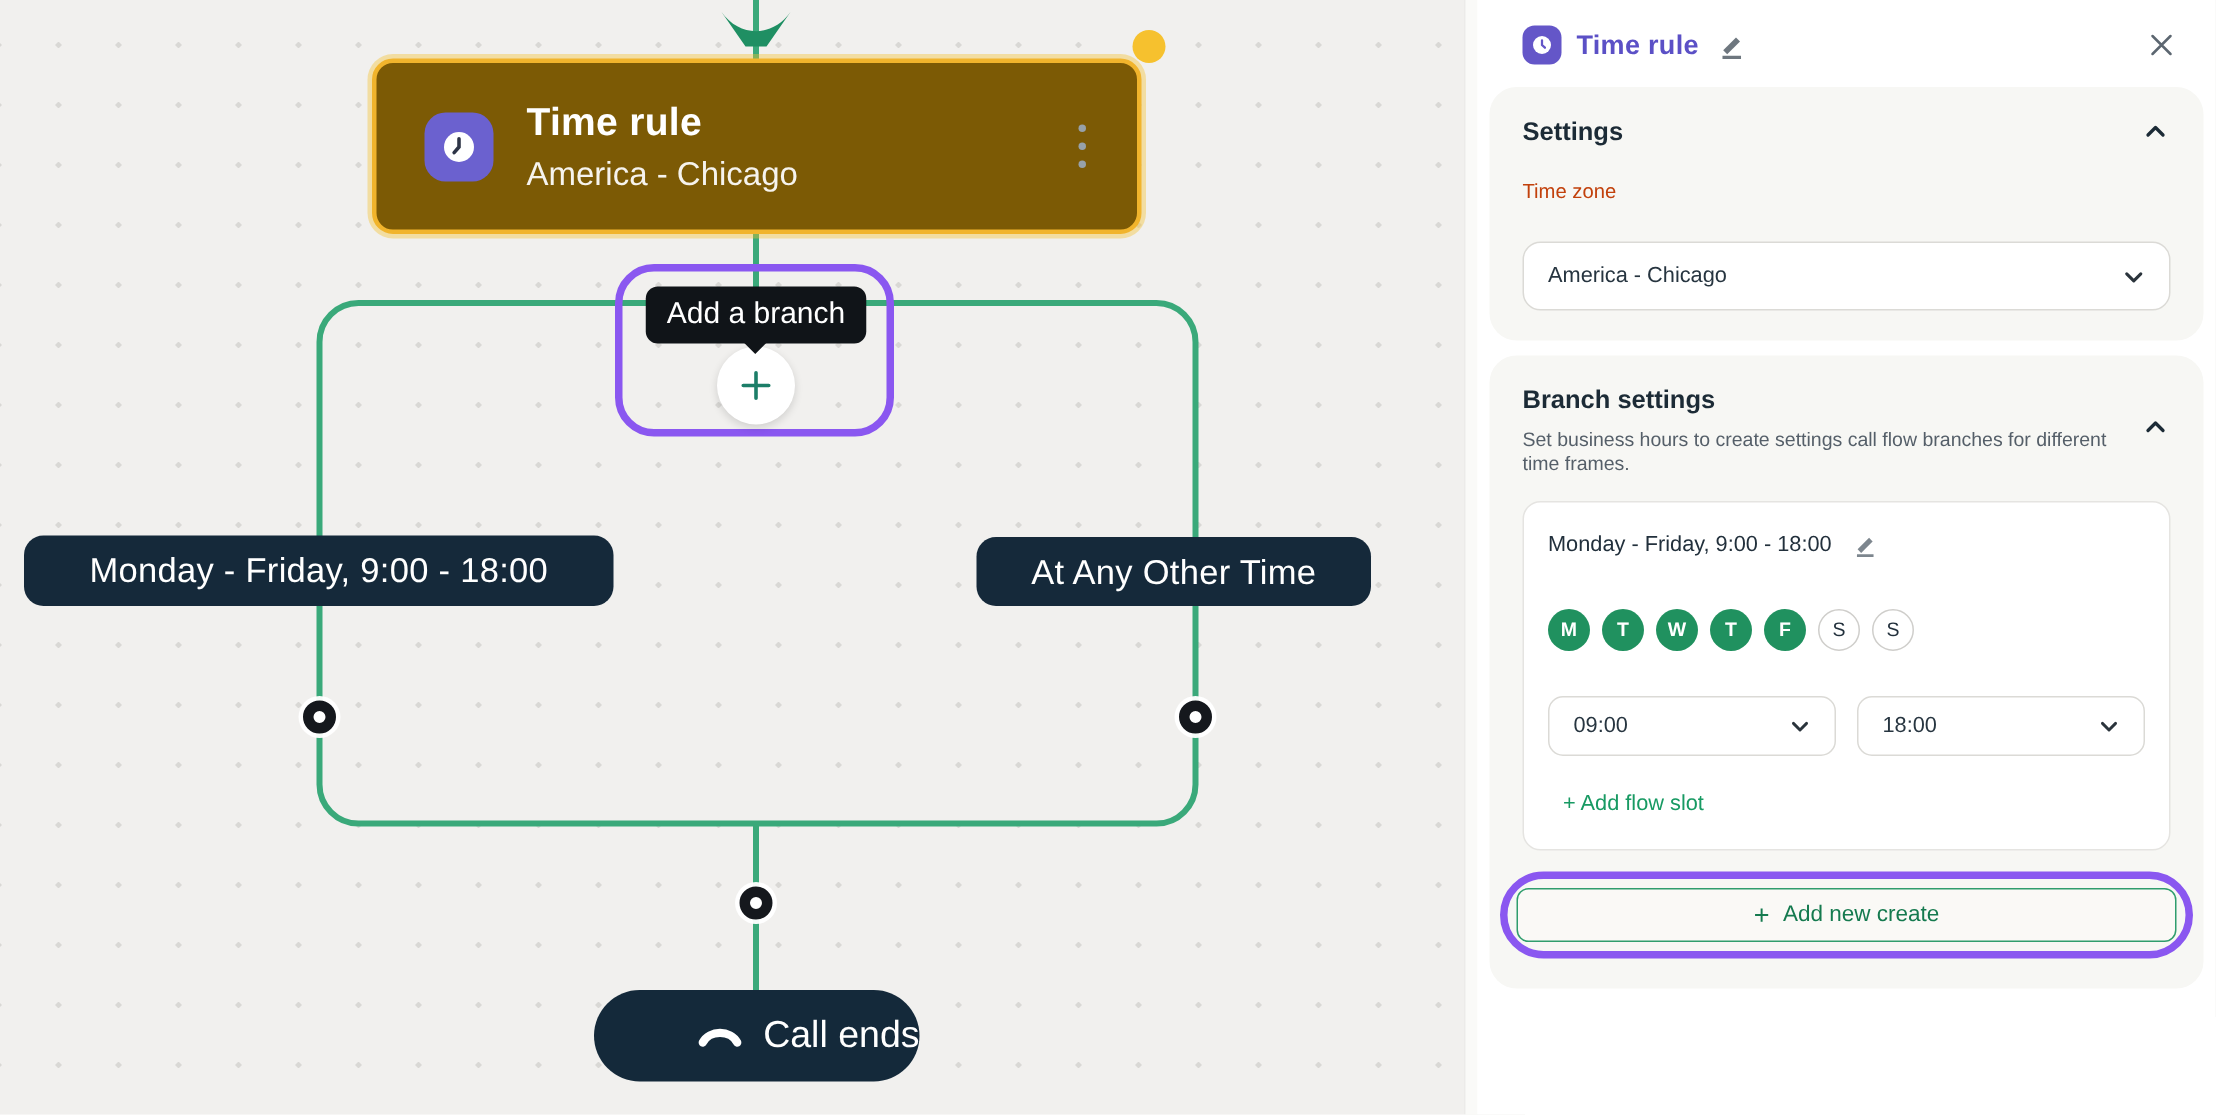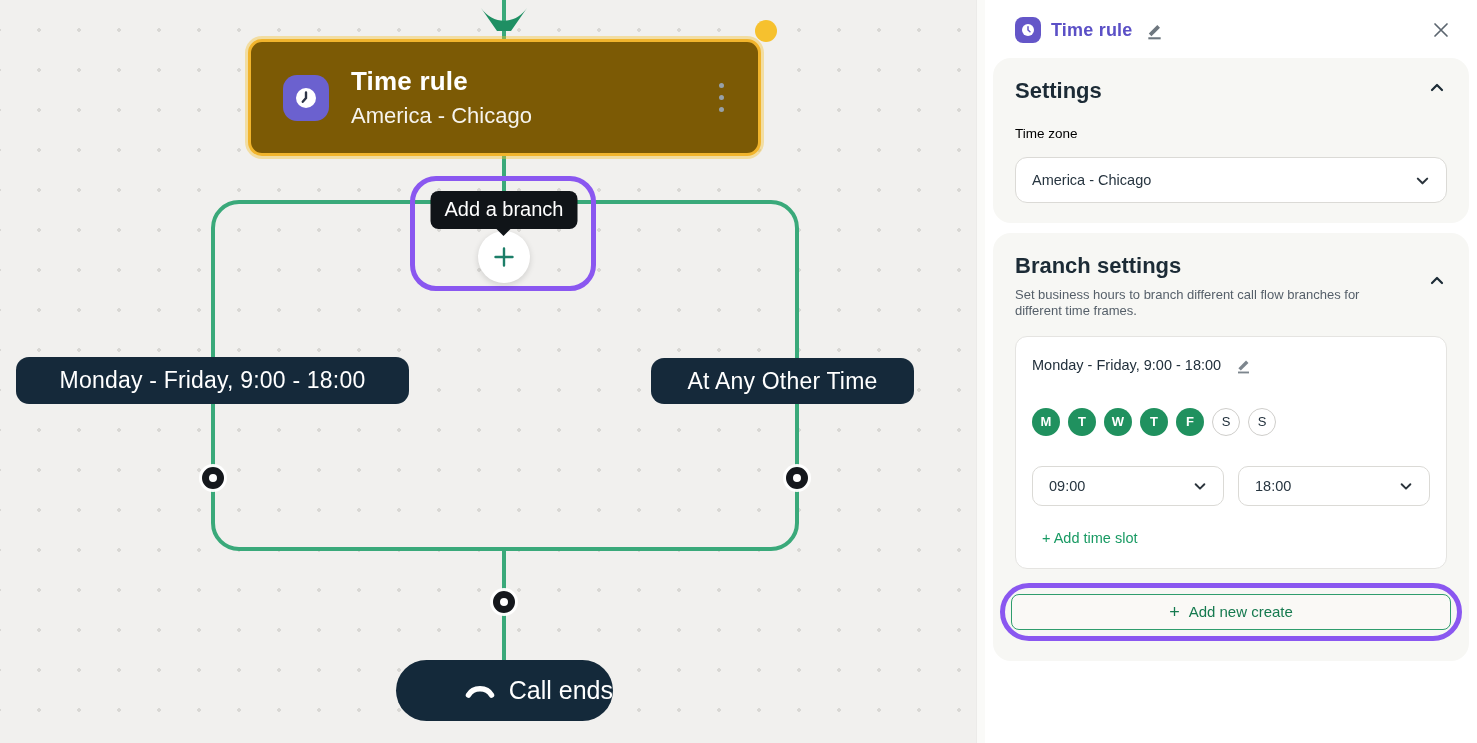--- a/index.html
+++ b/index.html
@@ -64,23 +64,23 @@
   .panel { position:absolute; left:985px; top:0; width:492px; height:743px; background:#ffffff; }
   .panel-header { display:flex; align-items:center; padding:16px 22px 14px 30px; }
   .panel-icon { width:26px; height:26px; border-radius:8px; background:#6456c8;
     display:flex; align-items:center; justify-content:center; flex:0 0 auto; }
   .panel-title { color:#5b50c6; font-size:18px; font-weight:700; margin-left:10px; letter-spacing:.2px; }
   .edit-btn { background:none; border:none; cursor:pointer; margin-left:10px; padding:2px; display:flex; }
   .close-btn { background:none; border:none; cursor:pointer; margin-left:auto; padding:4px; display:flex; }
 
   .card { margin:0 8px 10px; background:#f7f7f4; border-radius:18px; padding:20px 22px; }
   .card-head { display:flex; align-items:flex-start; }
-  .card-heading { font-size:22px; font-weight:700; color:#1c2b36; }
+  .card-heading { font-size:17px; font-weight:700; color:#1c2b36; }
   .chev-btn { background:none; border:none; cursor:pointer; margin-left:auto; padding:2px; display:flex; }
-  .field-label { font-size:13.5px; color:#000000; margin:22px 0 16px; }
+  .field-label { font-size:13.5px; color:#c2410c; margin:22px 0 26px; }
   .select { height:46px; background:#fff; border:1px solid #dbdad6; border-radius:12px;
     display:flex; align-items:center; padding:0 16px; cursor:pointer; }
   .select .val { font-size:14.5px; color:#273540; }
   .select svg { margin-left:auto; }
 
   .card-desc { font-size:13px; line-height:1.25; color:#555f69; margin-top:8px; max-width:392px; }
 
   .branch-card { margin-top:16px; background:#ffffff; border:1px solid #e5e4e1; border-radius:12px;
     padding:18px 16px 20px; }
   .branch-title-row { display:flex; align-items:center; gap:10px; }
@@ -207,21 +207,21 @@
         <svg width="15" height="15" viewBox="0 0 16 16">
           <path d="M3 6 L8 11 L13 6" stroke="#2b343c" stroke-width="2.2" fill="none" stroke-linecap="round" stroke-linejoin="round"></path>
         </svg>
       </div>
     </section>
 
     <section class="card">
       <div class="card-head">
         <div>
           <div class="card-heading">Branch settings</div>
-          <div class="card-desc">Set business hours to branch different call flow branches for different time frames.</div>
+          <div class="card-desc">Set business hours to create settings call flow branches for different time frames.</div>
         </div>
         <button class="chev-btn" style="margin-top:18px">
           <svg width="16" height="16" viewBox="0 0 16 16">
               <path d="M3 10 L8 5 L13 10" stroke="#1c2b36" stroke-width="2.2" fill="none" stroke-linecap="round" stroke-linejoin="round"></path>
             </svg>
         </button>
       </div>
 
       <div class="branch-card">
         <div class="branch-title-row">
@@ -252,21 +252,21 @@
             </svg>
           </div>
           <div class="select">
             <span class="val">18:00</span>
             <svg width="14" height="14" viewBox="0 0 16 16">
               <path d="M3 6 L8 11 L13 6" stroke="#2b343c" stroke-width="2.2" fill="none" stroke-linecap="round" stroke-linejoin="round"></path>
             </svg>
           </div>
         </div>
 
-        <button class="add-slot">+ Add time slot</button>
+        <button class="add-slot">+ Add flow slot</button>
       </div>
 
       <div class="ring">
         <button class="add-branch-btn">
           <span class="plus">+</span>
           <span>Add new create</span>
         </button>
       </div>
     </section>
 

